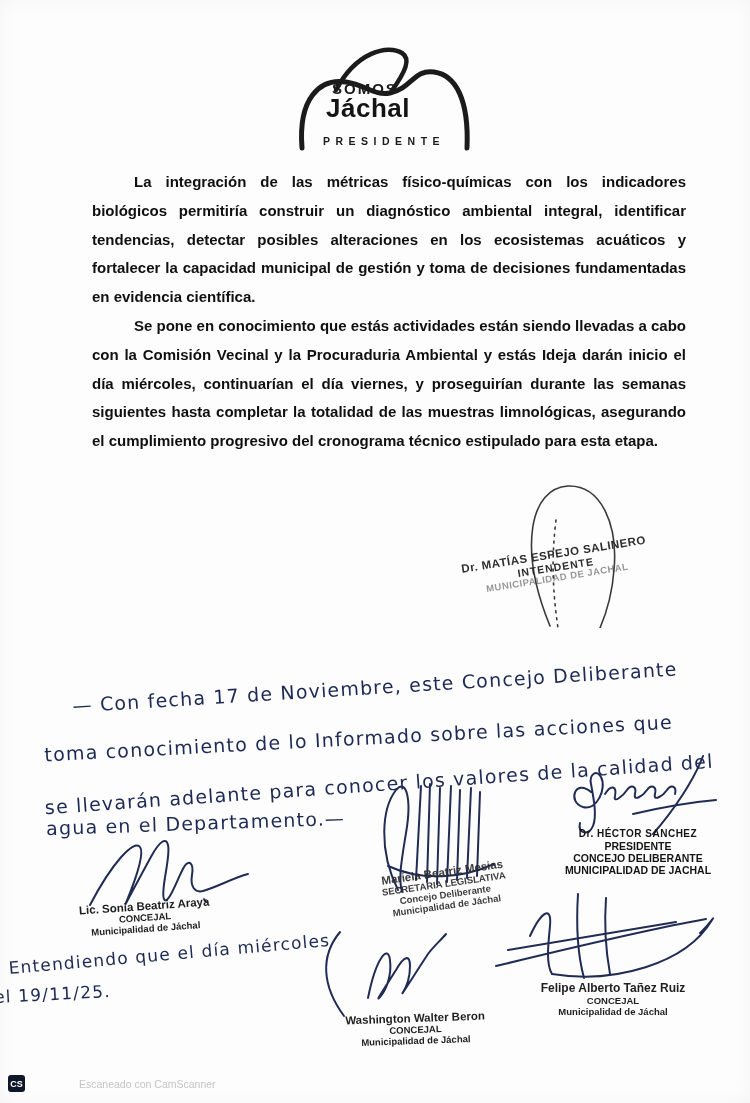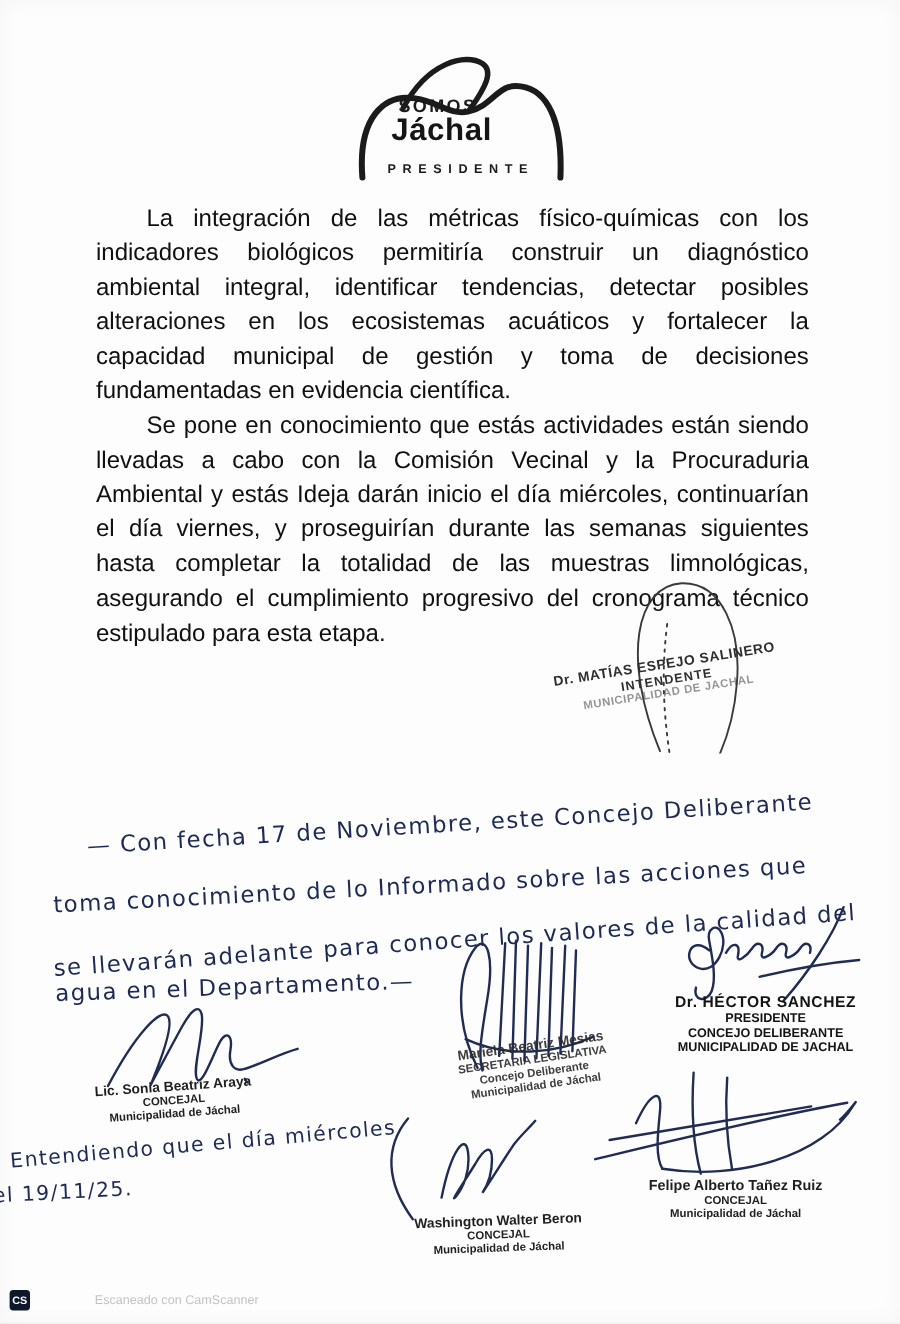--- a/index.html
+++ b/index.html
@@ -10,36 +10,36 @@
     box-shadow:inset 0 0 18px rgba(0,0,0,0.04);
   }
   
   .logo{position:absolute;left:292px;top:36px;width:190px;height:122px;text-align:center;}
   .logo svg{position:absolute;left:0;top:0;}
   .logo-somos{position:absolute;left:40px;top:44px;font-size:15px;font-weight:bold;letter-spacing:2px;color:#1b1b1b;}
   .logo-jachal{position:absolute;left:34px;top:57px;font-size:26px;font-weight:bold;letter-spacing:0.5px;color:#151515;}
   .logo-municipio{position:absolute;left:31px;top:99px;font-size:10.5px;font-weight:bold;letter-spacing:5.5px;color:#1b1b1b;}
   
   .body-text{
-    position:absolute;left:80px;top:168px;width:594px;
-    font-size:20px;line-height:28.8px;text-align:justify;color:#101010;
+    position:absolute;left:92px;top:168px;width:594px;
+    font-size:15px;line-height:28.8px;text-align:justify;color:#101010;font-weight:bold;
   }
   .body-text p{margin:0;text-indent:42px;}
   
   .stamp{position:absolute;text-align:center;line-height:1.15;}
   .stamp .l1{font-weight:bold;}
   .stamp .sub{font-weight:bold;}
   
   .stamp-intendente{left:448px;top:548px;width:215px;transform:rotate(-9deg);color:#2e2e2e;}
   .stamp-intendente .l1{font-size:11.5px;letter-spacing:0.5px;}
   .stamp-intendente .sub{font-size:10.5px;letter-spacing:1px;}
   .stamp-intendente .faded{opacity:0.5;font-size:9.5px;letter-spacing:0.5px;}
   
   .stamp-presidente{left:538px;top:828px;width:200px;color:#141414;}
-  .stamp-presidente .l1{font-size:13px;letter-spacing:0.5px;text-align:center;}
+  .stamp-presidente .l1{font-size:10px;letter-spacing:0.5px;text-align:center;}
   .stamp-presidente .sub{font-size:10.5px;}
   
   .stamp-araya{left:55px;top:900px;width:180px;transform:rotate(-4deg);color:#1f1f1f;}
   .stamp-araya .l1{font-size:11.5px;}
   .stamp-araya .sub{font-size:9.5px;}
   
   .stamp-mesias{left:352px;top:866px;width:185px;transform:rotate(-8deg);color:#2a2a2a;opacity:0.9;}
   .stamp-mesias .l1{font-size:11.5px;}
   .stamp-mesias .sub{font-size:9.5px;}
   

